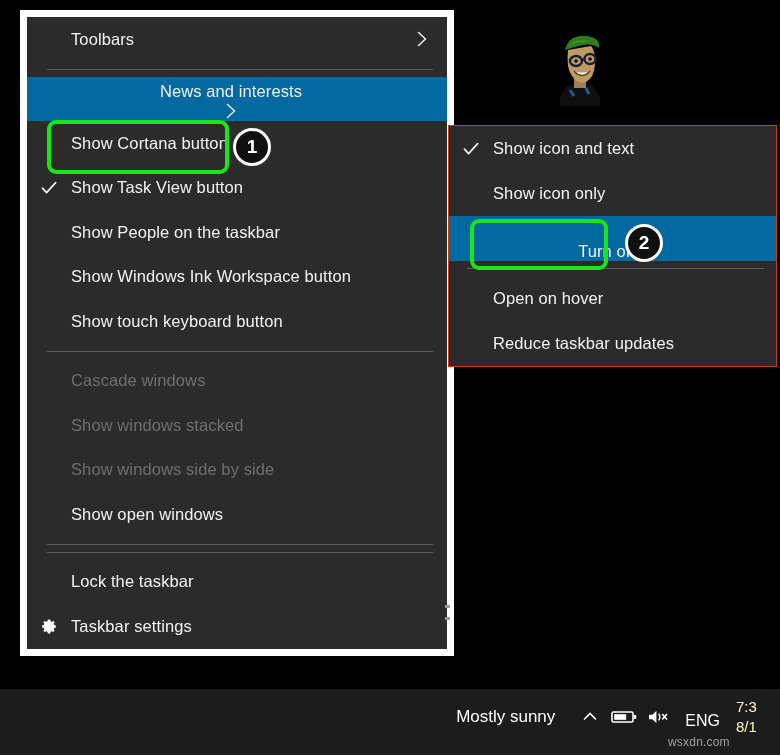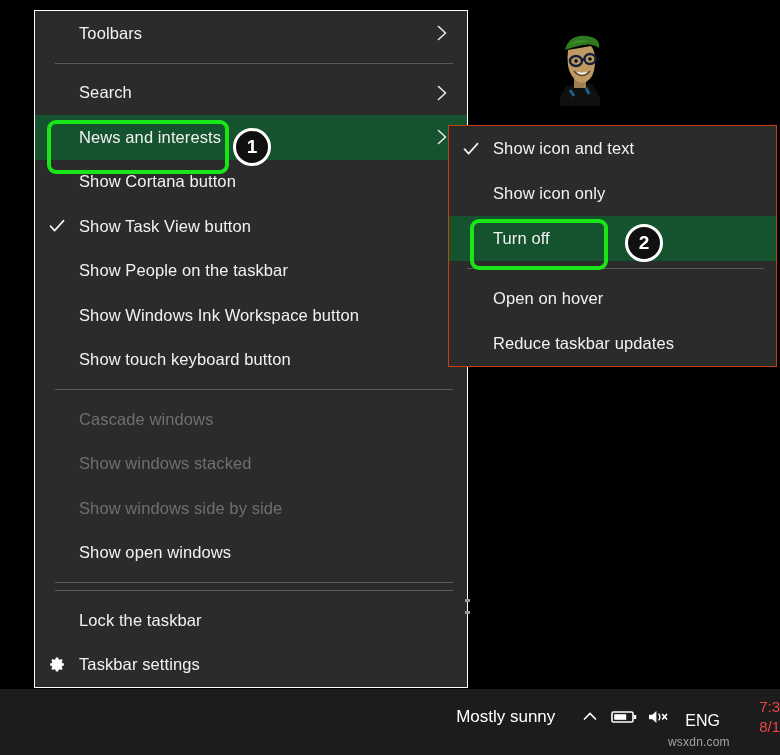--- a/index.html
+++ b/index.html
@@ -29,41 +29,42 @@
     left: 548px;
     top: 28px;
     width: 64px;
     height: 78px;
   }
   .avatar-svg { display: block; width: 100%; height: 100%; }
 
   
   .ctx-menu {
     position: absolute;
-    left: 34px;
+    left: 20px;
     top: 10px;
     width: 434px;
     background: #2b2b2b;
-    border: 1px solid #ffffff;
+    border: 7px solid #ffffff;
     box-sizing: border-box;
     box-shadow: 0 0 0 0 rgba(0,0,0,0);
   }
   .menu-item {
     position: relative;
     display: flex;
     align-items: center;
     height: 44.5px;
     padding: 0 12px 0 0;
     color: #ffffff;
     font-size: 16.5px;
     white-space: nowrap;
     box-sizing: border-box;
   }
   .menu-item.highlighted {
-    background: #14532d;
+    background: #0369a1;
+    flex-direction: column;
   }
   .menu-item.disabled .mi-label {
     color: #6f6f6f;
   }
   .mi-check {
     width: 44px;
     min-width: 44px;
     display: flex;
     align-items: center;
     justify-content: center;
@@ -176,24 +177,24 @@
   }
   .tb-icon svg { display: block; }
   .tb-lang {
     color: #ffffff;
     font-size: 16px;
     padding: 0 10px;
     white-space: nowrap;
     margin-top: 8px;
   }
   .tb-clock {
-    color: #ef4444;
+    color: #fef9c3;
     font-size: 15px;
     line-height: 1.28;
-    text-align: right;
+    text-align: left;
     padding-left: 6px;
     width: 44px;
     overflow: hidden;
     white-space: nowrap;
   }
   .tb-clock div { white-space: nowrap; }
 
   
   .watermark {
     position: absolute;
@@ -241,29 +242,20 @@
     <div class="menu-item">
       <div class="mi-check"></div>
       <div class="mi-label">Toolbars</div>
       <div class="mi-arrow">
         <svg width="16" height="20" viewBox="0 0 16 20" aria-hidden="true">
           <path d="M4.5 3.5 L11.5 10 L4.5 16.5" fill="none" stroke="#e8e8e8" stroke-width="1.6" stroke-linecap="round" stroke-linejoin="round"></path>
         </svg>
       </div>
     </div>
     <div class="menu-sep"></div>
-    <div class="menu-item">
-      <div class="mi-check"></div>
-      <div class="mi-label">Search</div>
-      <div class="mi-arrow">
-        <svg width="16" height="20" viewBox="0 0 16 20" aria-hidden="true">
-          <path d="M4.5 3.5 L11.5 10 L4.5 16.5" fill="none" stroke="#e8e8e8" stroke-width="1.6" stroke-linecap="round" stroke-linejoin="round"></path>
-        </svg>
-      </div>
-    </div>
     <div class="menu-item highlighted">
       <div class="mi-check"></div>
       <div class="mi-label">News and interests</div>
       <div class="mi-arrow">
         <svg width="16" height="20" viewBox="0 0 16 20" aria-hidden="true">
           <path d="M4.5 3.5 L11.5 10 L4.5 16.5" fill="none" stroke="#e8e8e8" stroke-width="1.6" stroke-linecap="round" stroke-linejoin="round"></path>
         </svg>
       </div>
     </div>
     <div class="menu-item">

